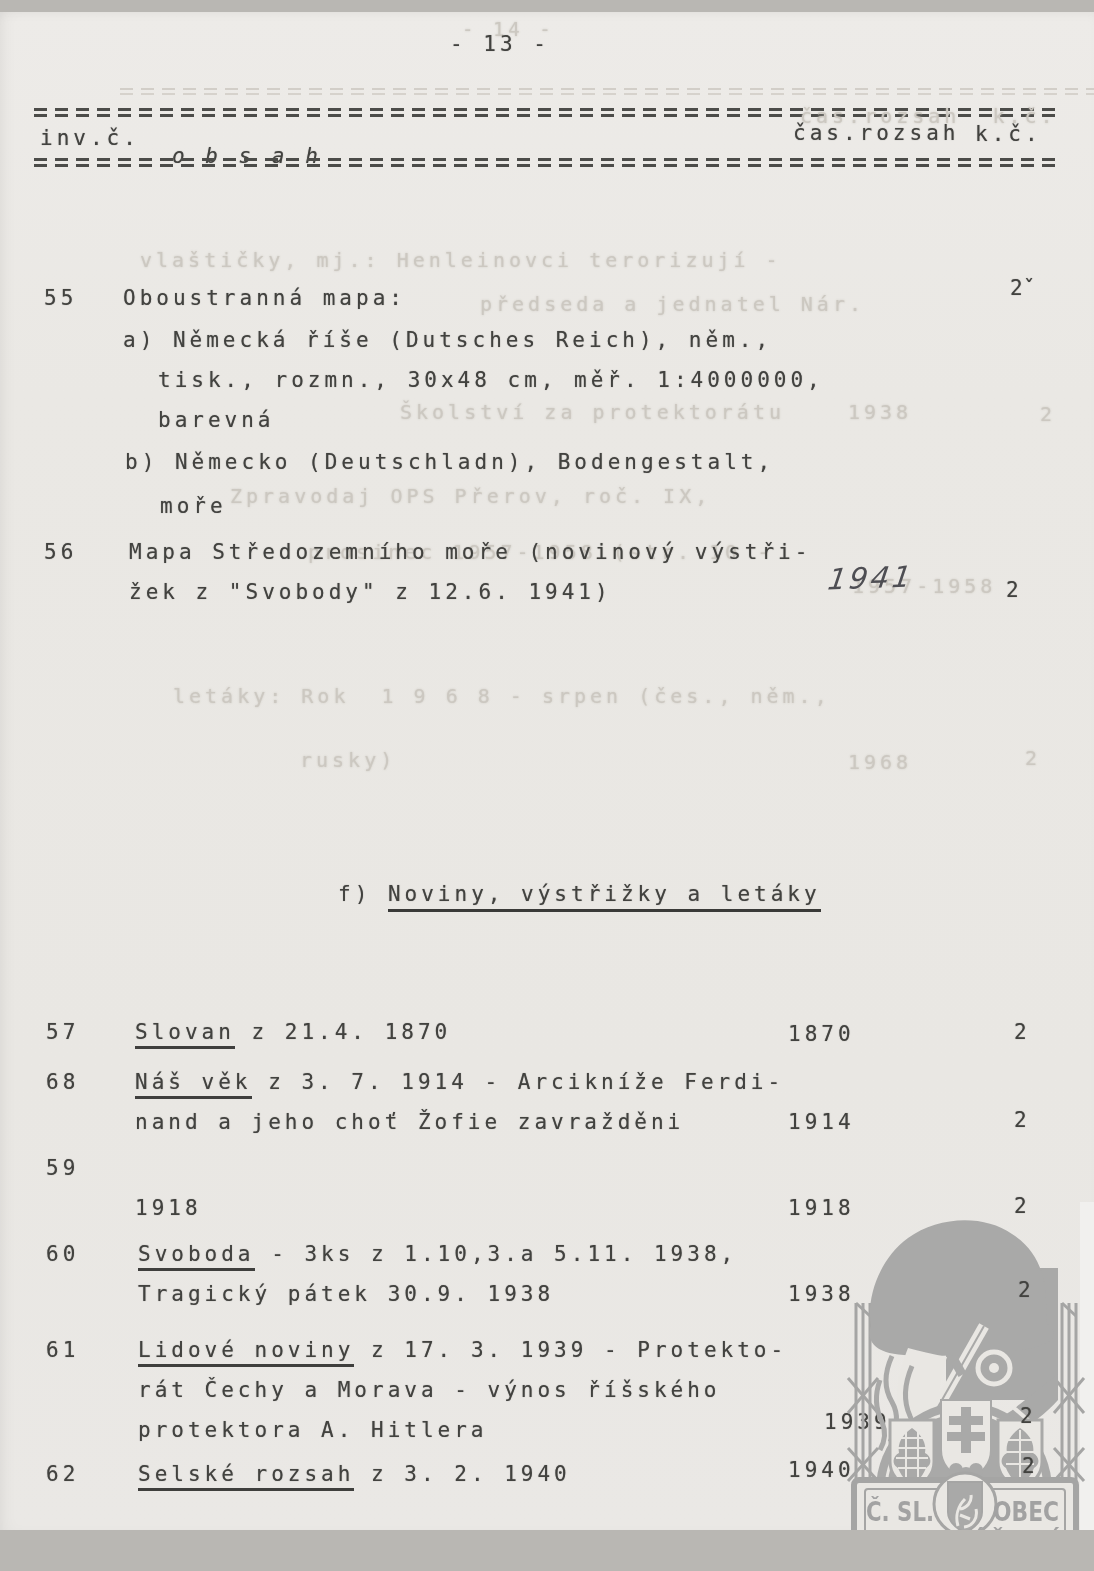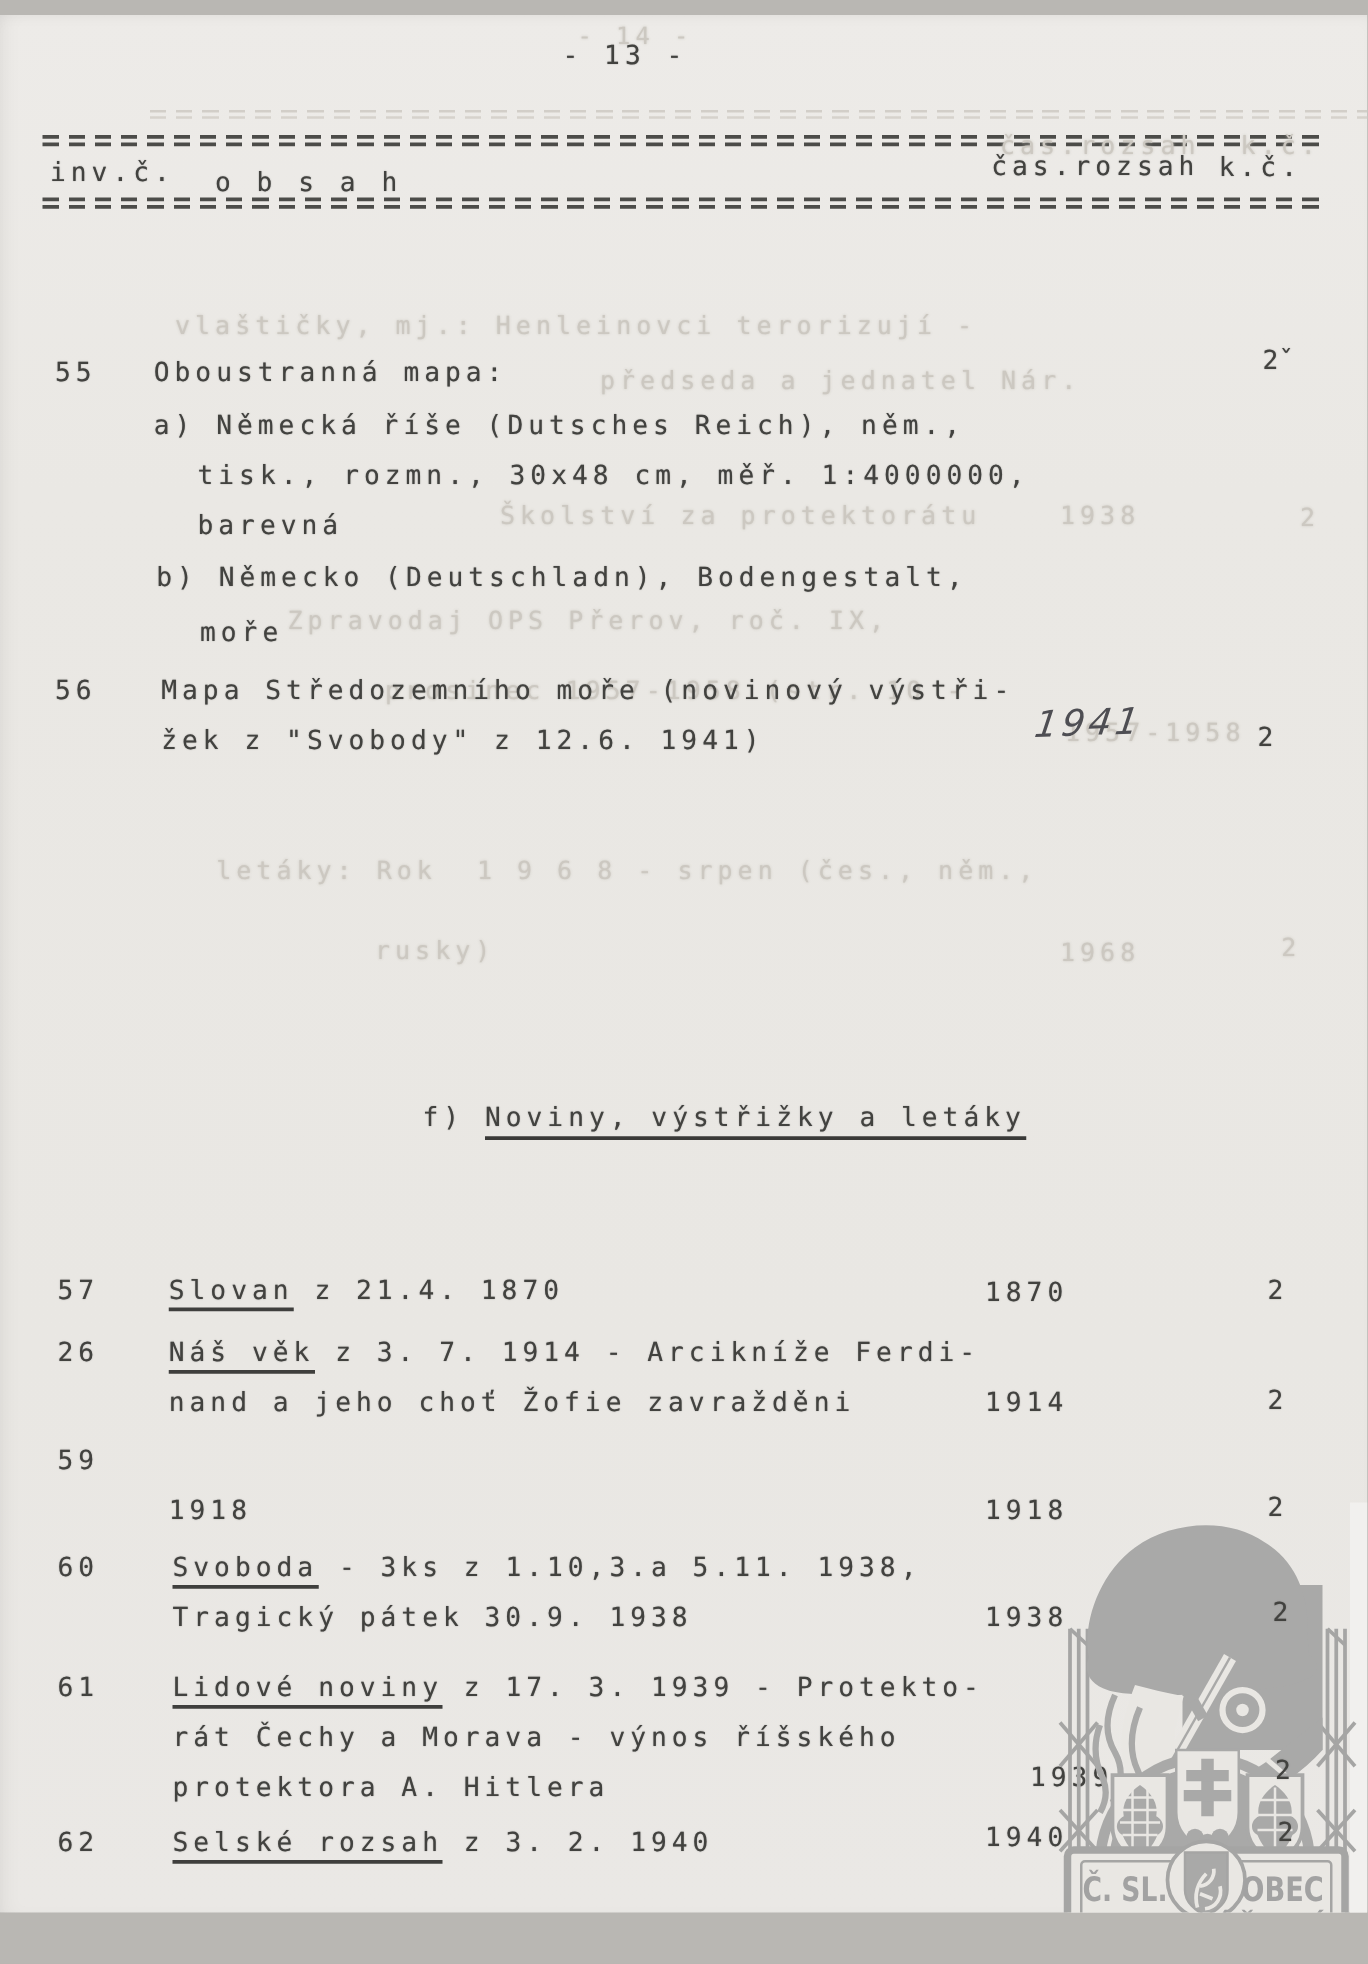--- a/index.html
+++ b/index.html
@@ -73,21 +73,21 @@
 
 <div id="page">
 
   <div class="ghost" style="left:462px;top:8px;font-size:19px;">- 14 -</div>
   <div class="tline" style="left:450px;top:22px;">- 13 -</div>
 
   <div class="dashghost" style="left:120px;top:76px;width:974px;"></div>
   <div class="dash" style="left:34px;top:96px;width:1028px;"></div>
   <div class="ghost" style="left:800px;top:94px;">čas.rozsah  k.č.</div>
   <div class="tline" style="left:40px;top:116px;">inv.č.</div>
-  <div class="tline" style="left:172px;top:124px;">o b s a h</div>
+  <div class="tline" style="left:172px;top:134px;font-style:italic;">o b s a h</div>
   <div class="tline" style="left:793px;top:111px;">čas.rozsah</div>
   <div class="tline" style="left:975px;top:112px;">k.č.</div>
   <div class="dash" style="left:34px;top:146px;width:1028px;"></div>
 
   <div class="ghost" style="left:140px;top:238px;">vlaštičky, mj.: Henleinovci terorizují -</div>
   <div class="ghost" style="left:400px;top:390px;">Školství za protektorátu</div>
   <div class="ghost" style="left:480px;top:282px;">předseda a jednatel Nár.</div>
   <div class="ghost" style="left:848px;top:390px;">1938</div>
   <div class="ghost" style="left:1040px;top:392px;">2</div>
   <div class="ghost" style="left:230px;top:474px;">Zpravodaj OPS Přerov, roč. IX,</div>
@@ -113,21 +113,21 @@
   <div class="hand" style="left:828px;top:552px;">1941</div>
   <div class="tline" style="left:1006px;top:568px;">2</div>
 
   <div class="tline" style="left:338px;top:872px;"><span>f) </span><span class="ul2">Noviny, výstřižky a letáky</span></div>
 
   <div class="tline" style="left:46px;top:1010px;">57</div>
   <div class="tline" style="left:135px;top:1010px;"><span class="ul">Slovan</span><span> z 21.4. 1870</span></div>
   <div class="tline" style="left:788px;top:1012px;">1870</div>
   <div class="tline" style="left:1014px;top:1010px;">2</div>
 
-  <div class="tline" style="left:46px;top:1060px;">26</div>
+  <div class="tline" style="left:46px;top:1060px;">68</div>
   <div class="tline" style="left:135px;top:1060px;"><span class="ul">Náš věk</span><span> z 3. 7. 1914 - Arcikníže Ferdi-</span></div>
   <div class="tline" style="left:135px;top:1100px;">nand a jeho choť Žofie zavražděni</div>
   <div class="tline" style="left:788px;top:1100px;">1914</div>
   <div class="tline" style="left:1014px;top:1098px;">2</div>
 
   <div class="tline" style="left:46px;top:1146px;">59</div>
   <div class="tline" style="left:135px;top:1186px;">1918</div>
   <div class="tline" style="left:788px;top:1186px;">1918</div>
   <div class="tline" style="left:1014px;top:1184px;">2</div>
 

